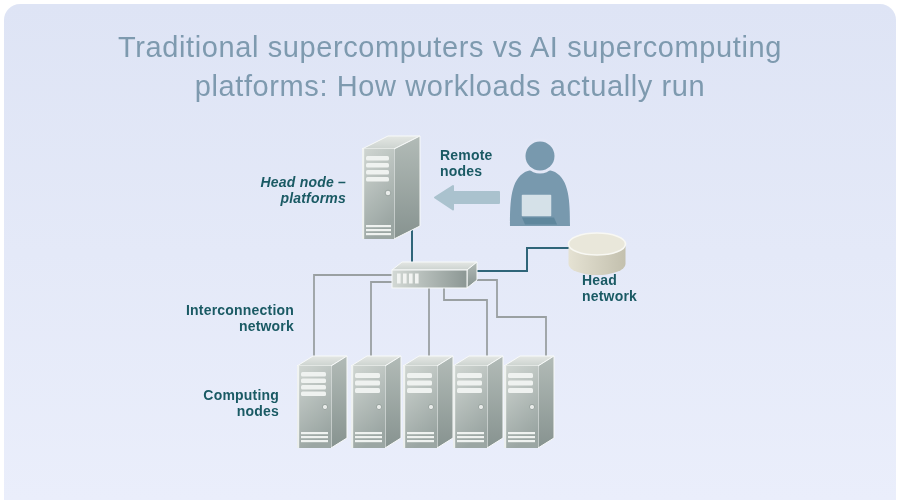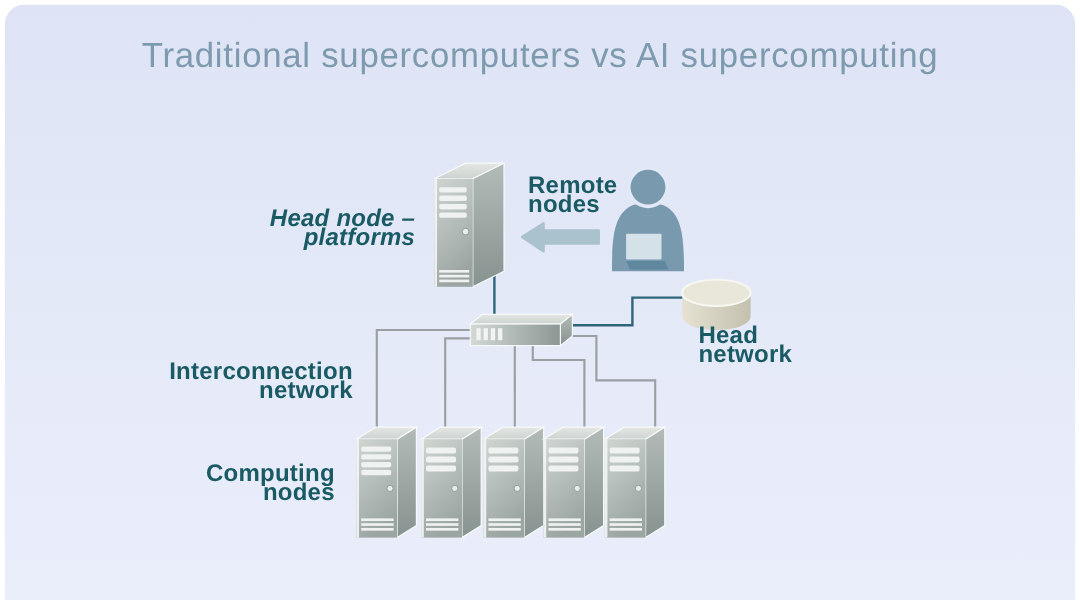--- a/index.html
+++ b/index.html
@@ -15,39 +15,40 @@
   }
   .title{
     position:absolute;left:0;right:0;top:24px;
     text-align:center;
     color:var(--title-text,#7e9aaf);
     font-size:29px;font-weight:500;letter-spacing:.6px;line-height:39px;
   }
   .diagram-label{
     position:absolute;
     color:var(--label-text,#1a5a64);
-    font-size:20px;font-weight:bold;letter-spacing:.2px;line-height:15.5px;
+    font-size:14px;font-weight:bold;letter-spacing:.2px;line-height:15.5px;
     white-space:nowrap;
   }
   .align-right{text-align:right;}
   .align-left{text-align:left;}
   svg{position:absolute;left:0;top:0;}
   .teal-line{stroke:var(--line-teal,#2f6579);stroke-width:2;fill:none;}
   .gray-line{stroke:var(--line-gray,#9aa0a2);stroke-width:1.8;fill:none;}
   .user-fill{fill:var(--user-icon,#7899ae);}
   .arrow-fill{fill:var(--arrow,#aac2ce);stroke:var(--arrow,#aac2ce);stroke-width:2;stroke-linejoin:round;}
 </style>
 </head>
 <body>
 
 <div class="page">
   <div class="panel">
 
     <div class="title">
       <div>Traditional supercomputers vs AI supercomputing</div>
+      <div>platforms: How workloads actually run</div>
     </div>
 
     <svg width="900" height="500" viewBox="0 0 900 500">
       <defs>
         <linearGradient id="gFront" x1="0" y1="0" x2="0.35" y2="1">
           <stop offset="0" stop-color="#d0d6d2"></stop>
             <stop offset="1" stop-color="#9ba6a3"></stop>
         </linearGradient>
         <linearGradient id="gSide" x1="0" y1="0" x2="0" y2="1">
           <stop offset="0" stop-color="#b2bbb7"></stop>

